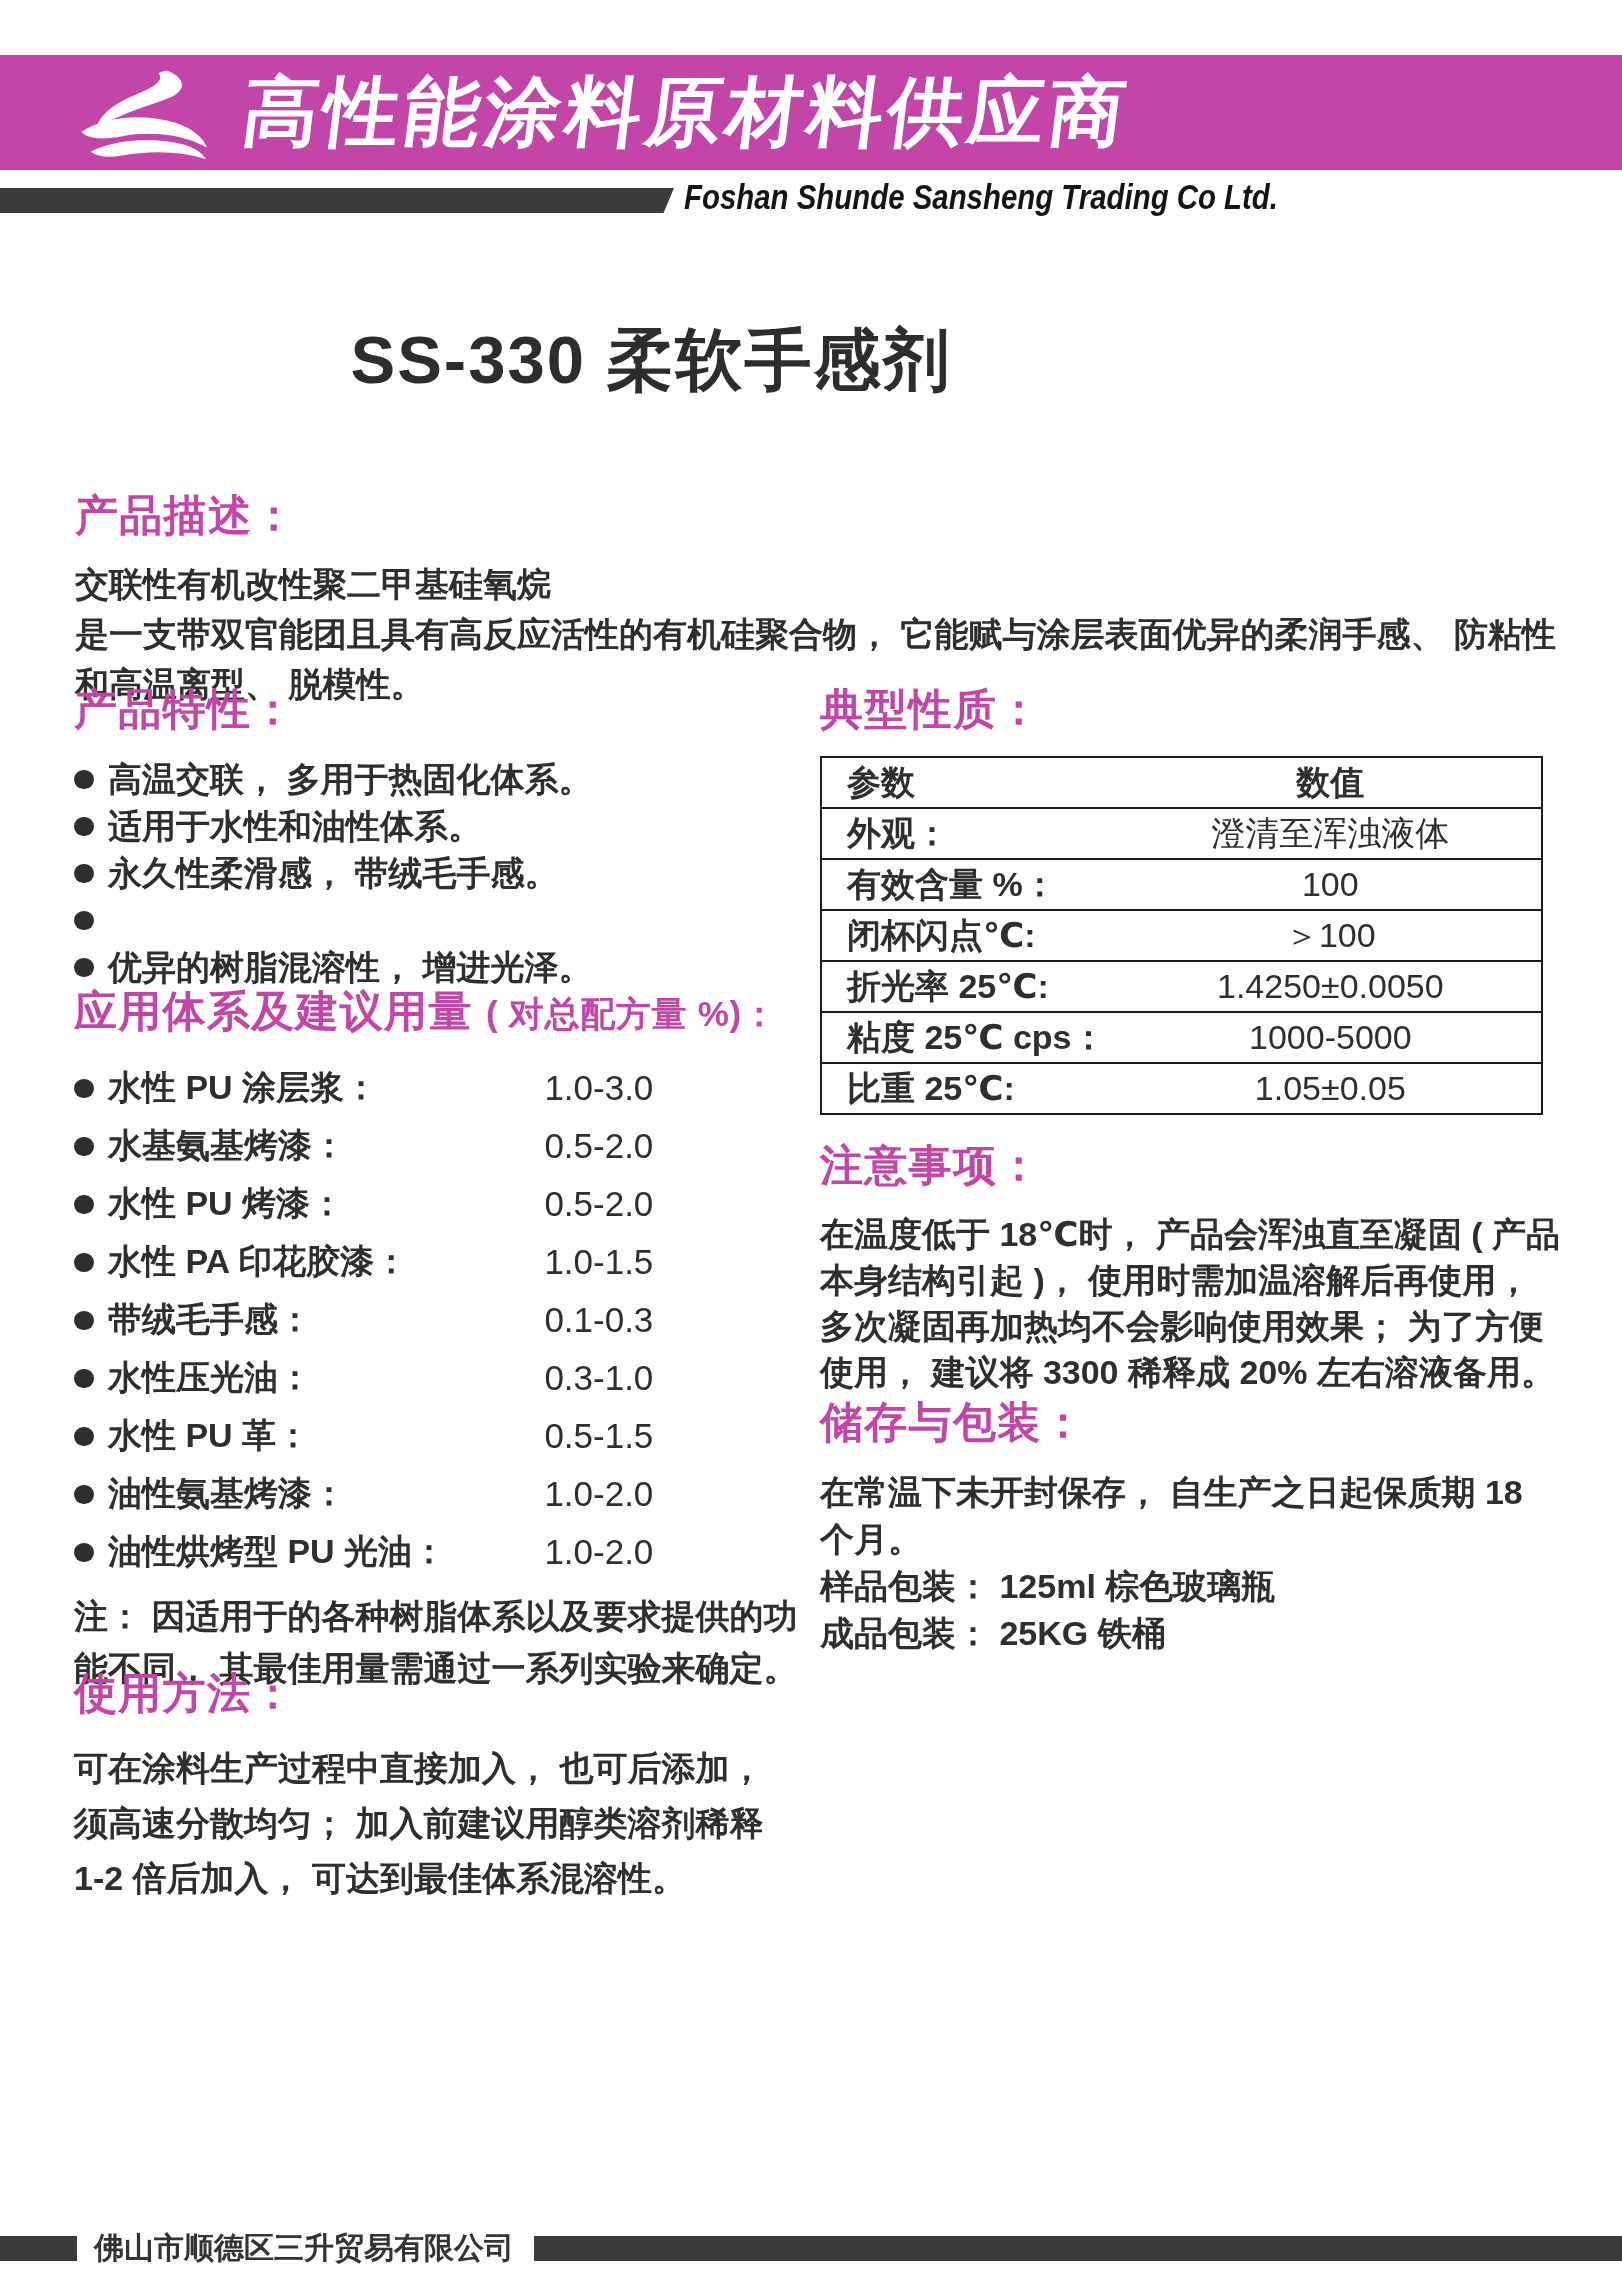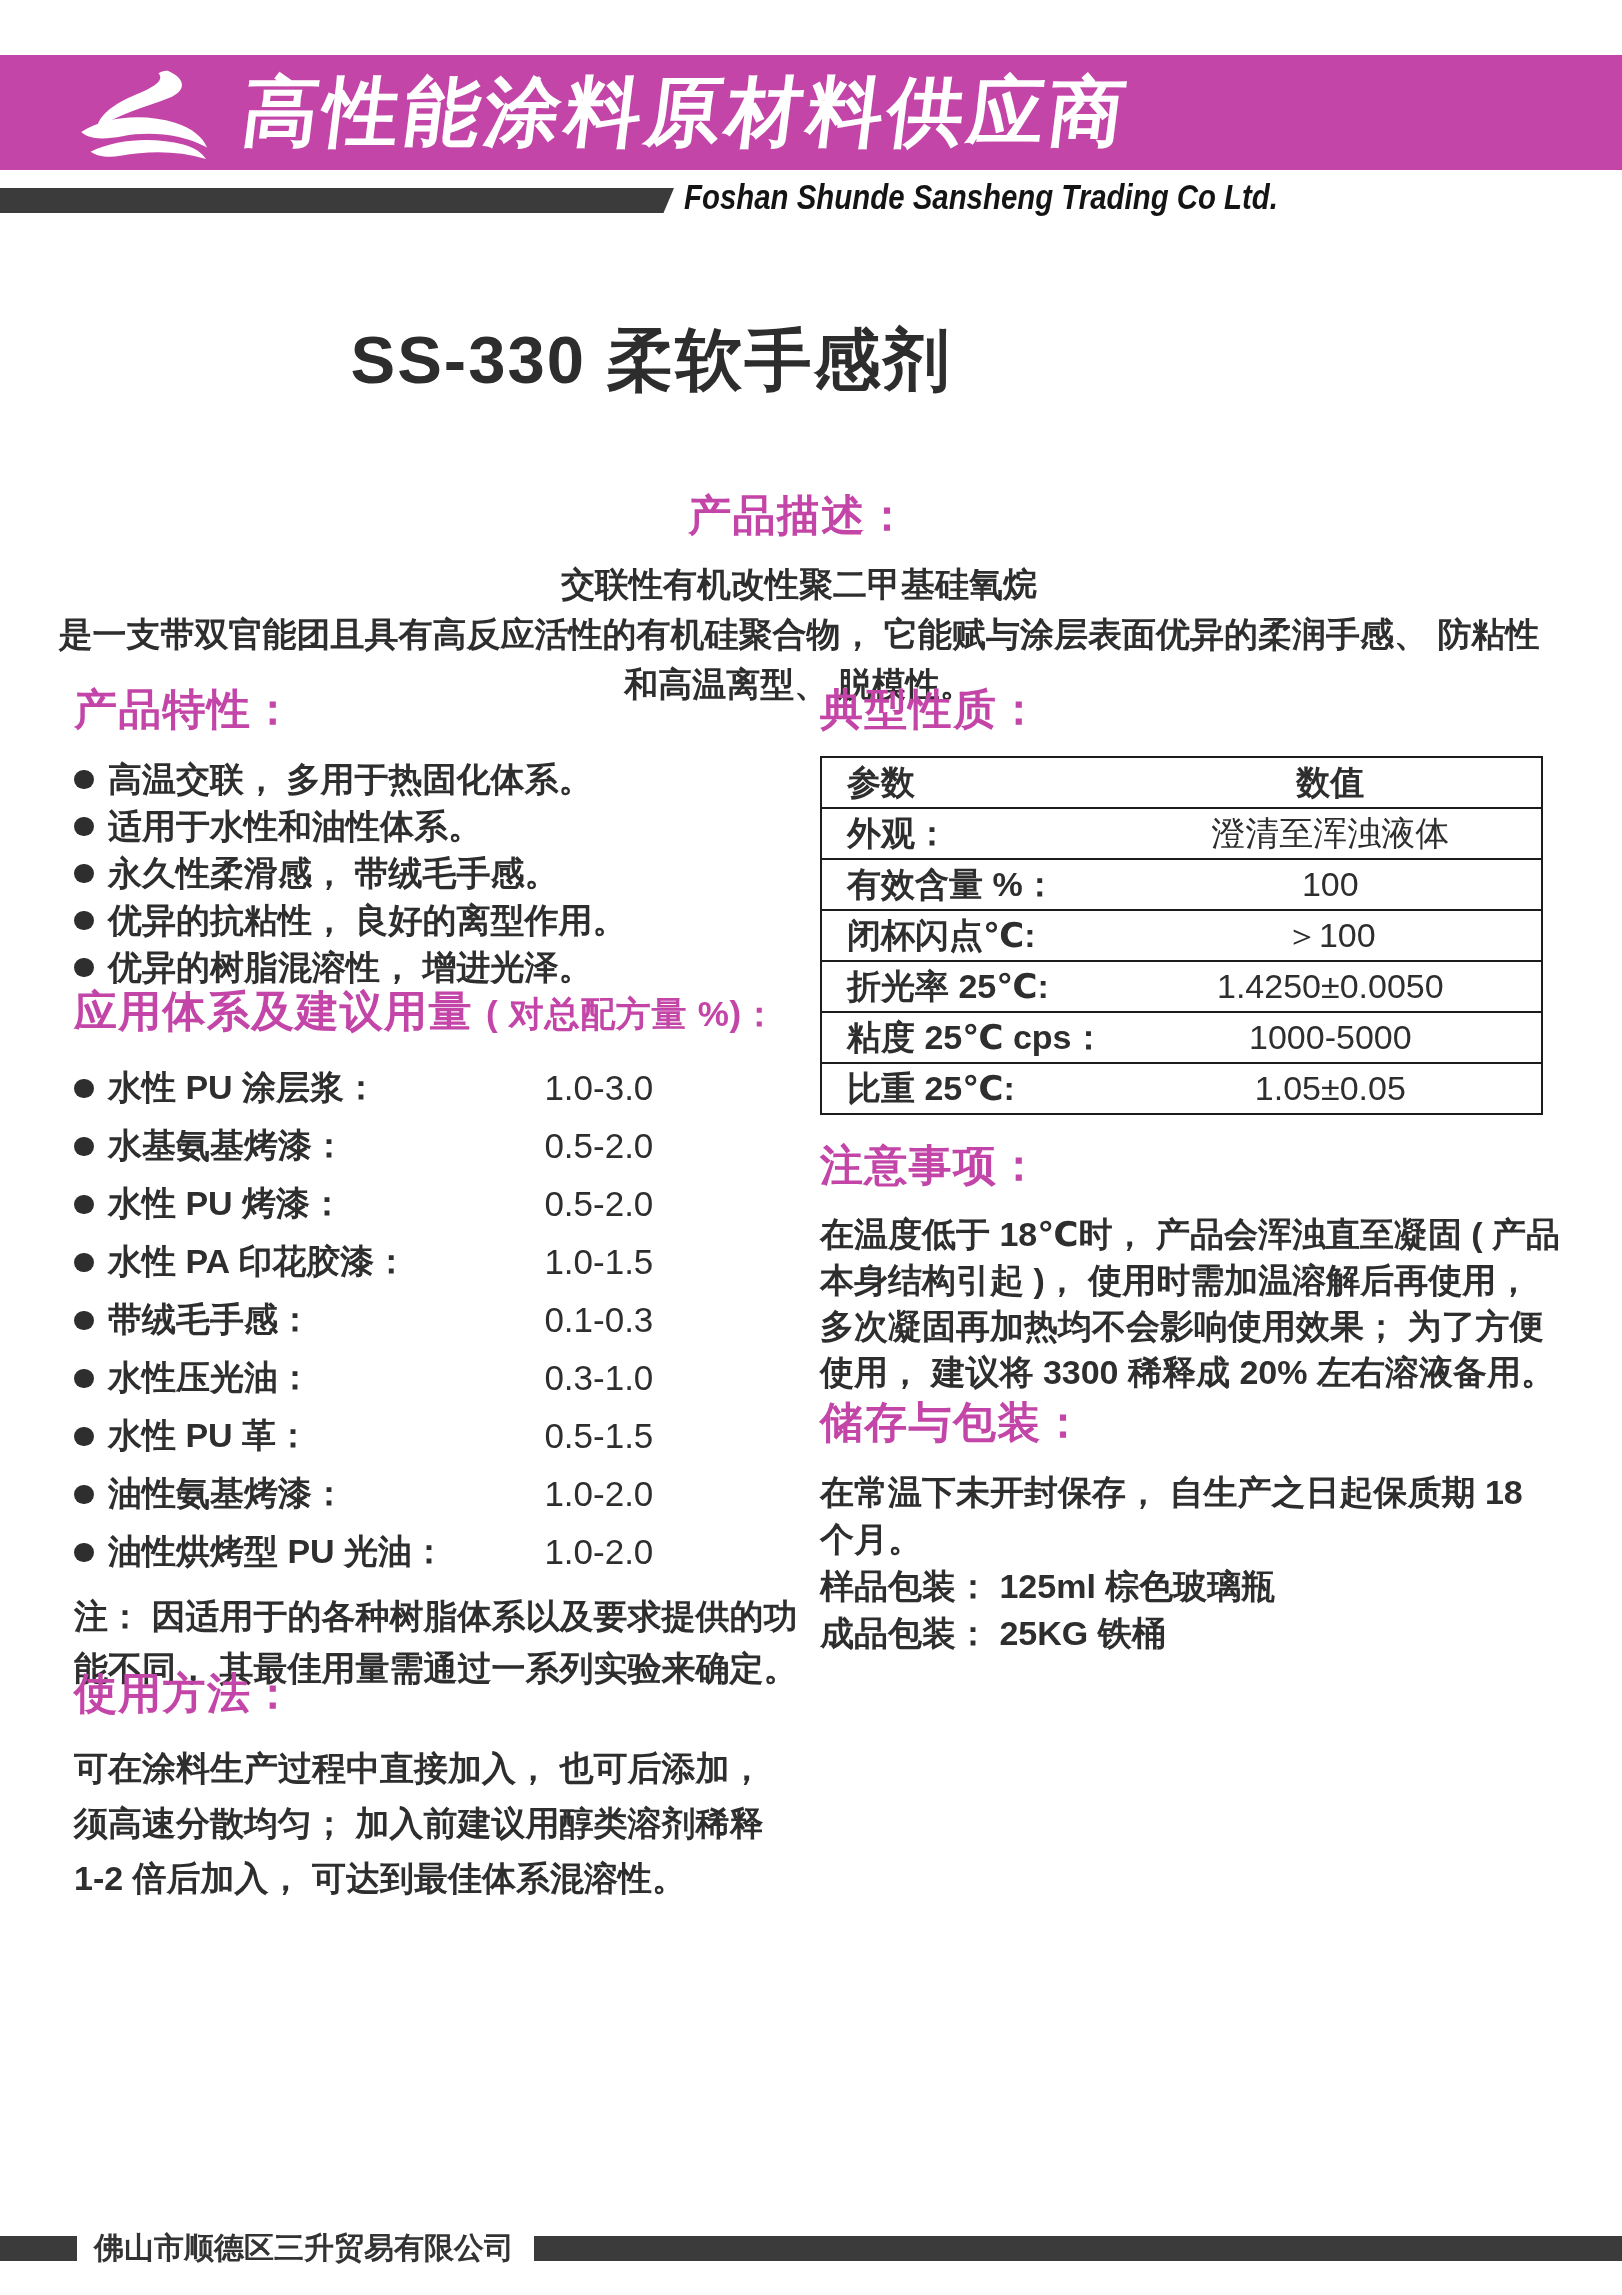--- a/index.html
+++ b/index.html
@@ -34,21 +34,21 @@
   .product-title{
     position:absolute;top:315px;left:0;width:1302px;text-align:center;
     font-size:67px;font-weight:bold;color:#2d2d2d;letter-spacing:2px;
   }
   
   .heading{color:var(--magenta);font-size:43px;font-weight:bold;letter-spacing:1.3px;margin:0;white-space:nowrap;}
   .heading .heading-sub{font-size:35px;letter-spacing:0.7px;}
   .body-text{font-size:34px;font-weight:bold;color:var(--dark);margin:0;}
   .bullet{display:inline-block;width:19.6px;height:19.6px;border-radius:50%;background:var(--dark);flex:0 0 19.6px;}
   
-  #description{position:absolute;left:58px;top:487px;width:1482px;text-align:center;}
+  #description{position:absolute;left:75px;top:487px;width:1482px;}
   #description p{margin-top:14.4px;line-height:50px;}
   
   #features{position:absolute;left:74px;top:681px;width:726px;font-family:Liberation Serif, serif;}
   #features ul{list-style:none;margin:17px 0 0;padding:0;}
   #features li{display:flex;align-items:center;gap:14.4px;height:47px;font-size:34px;font-weight:bold;}
   #applications{position:absolute;left:74px;top:983px;width:726px;}
   #applications ul{list-style:none;margin:18.3px 0 0;padding:0;}
   #applications li{display:flex;align-items:center;gap:14.4px;height:58px;font-size:34px;font-weight:bold;}
   #applications .app-label{flex:0 0 422px;}
   #applications .app-value{font-weight:normal;font-size:35px;text-align:right;}
@@ -109,21 +109,20 @@
     <li>
         <span class="bullet"></span>
         <span>适用于水性和油性体系。</span>
       </li>
     <li>
         <span class="bullet"></span>
         <span>永久性柔滑感， 带绒毛手感。</span>
       </li>
     <li>
         <span class="bullet"></span>
-        <span>优异的抗粘性， 良好的离型作用。</span>
       </li>
     <li>
         <span class="bullet"></span>
         <span>优异的树脂混溶性， 增进光泽。</span>
       </li>
   </ul>
 </section>
 
 <section id="applications">
   <h2 class="heading"><span>应用体系及建议用量</span> <span class="heading-sub">( 对总配方量 %)：</span></h2>

